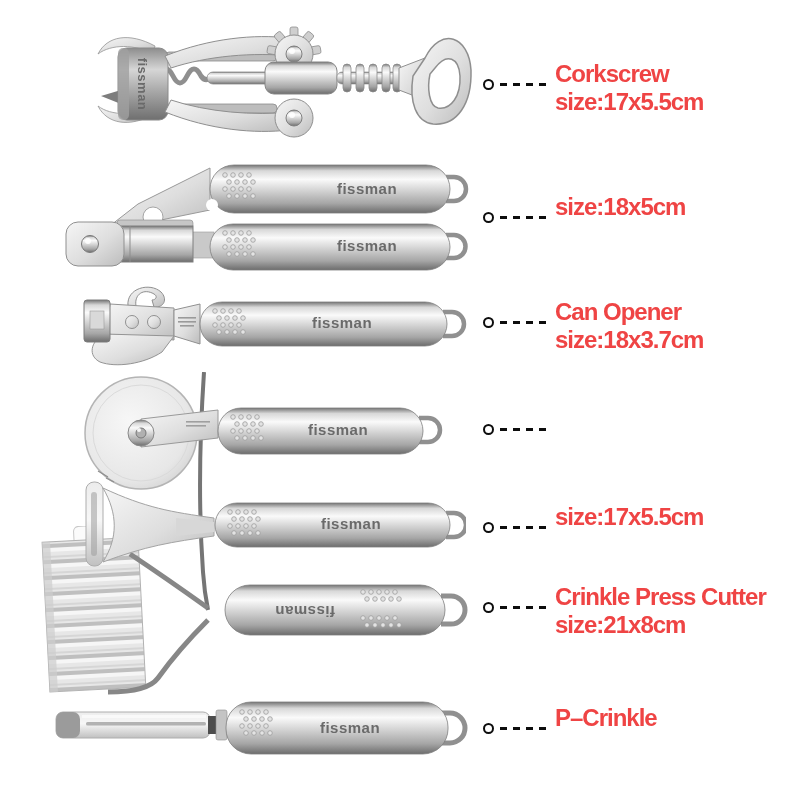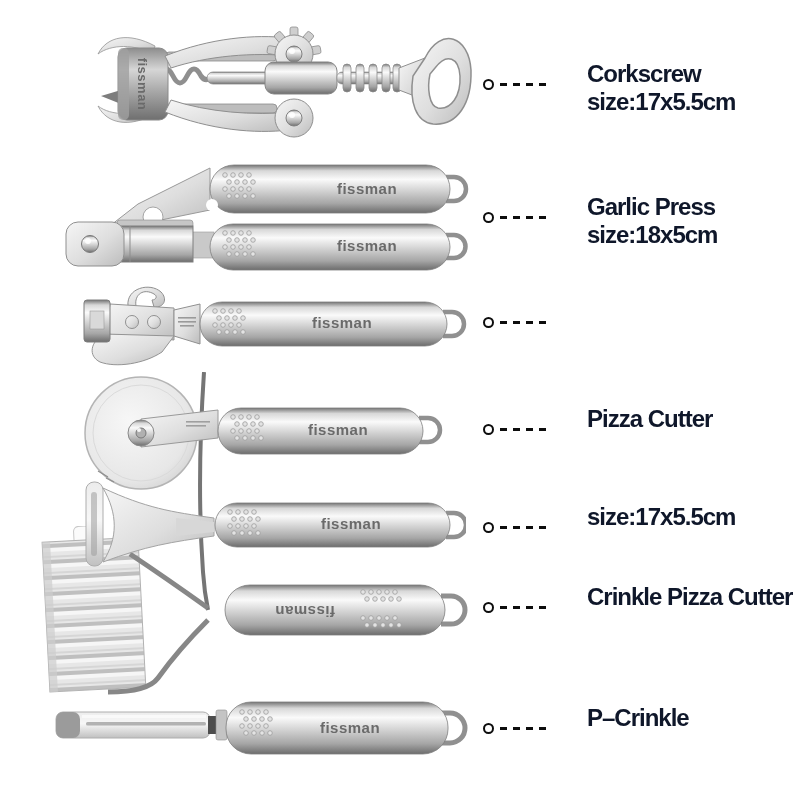--- a/index.html
+++ b/index.html
@@ -4,21 +4,21 @@
 <style>
   html,body{margin:0;padding:0;}
   body{width:800px;height:800px;background:#ffffff;font-family:"Liberation Sans",sans-serif;position:relative;overflow:hidden;}
   .stage{position:absolute;left:0;top:0;width:800px;height:800px;}
   .tool{position:absolute;}
   .callout{position:absolute;}
   .callout .dot{position:absolute;left:0;top:0;width:11px;height:11px;border:2.5px solid #0d0d0d;border-radius:50%;box-sizing:border-box;background:#fff;}
   .callout .dash{position:absolute;left:17px;top:4px;width:52px;height:2.6px;
     background:repeating-linear-gradient(90deg,#0d0d0d 0 7px,transparent 7px 13px);}
   .callout .text{position:absolute;left:72px;top:-19px;font-weight:bold;font-size:24px;
-    line-height:28px;letter-spacing:-1px;white-space:nowrap;color:#0f172a;margin-left:32px;}
+    line-height:28px;letter-spacing:-1px;white-space:nowrap;color:#ef4444;}
   svg{display:block;overflow:hidden;}
   text.logo{font-family:"Liberation Sans",sans-serif;font-weight:bold;fill:#6a6a6a;letter-spacing:.5px;}
 </style>
 </head>
 <body>
 
 <div class="stage">
 
   <svg width="0" height="0" style="position:absolute" aria-hidden="true">
     <defs>
@@ -342,49 +342,50 @@
     <span class="dash"></span>
     <div class="text">
         <div>Corkscrew</div>
       <div>size:17x5.5cm</div>
       </div>
   </div>
   <div class="callout" style="left:483px;top:212px">
     <span class="dot"></span>
     <span class="dash"></span>
     <div class="text">
-        <div>Garlic Press</div>
       <div>size:18x5cm</div>
       </div>
   </div>
   <div class="callout" style="left:483px;top:317px">
     <span class="dot"></span>
     <span class="dash"></span>
     <div class="text">
+        <div>Can Opener</div>
+      <div>size:18x3.7cm</div>
       </div>
   </div>
   <div class="callout" style="left:483px;top:424px">
     <span class="dot"></span>
     <span class="dash"></span>
     <div class="text">
-        <div>Pizza Cutter</div>
       </div>
   </div>
   <div class="callout" style="left:483px;top:522px">
     <span class="dot"></span>
     <span class="dash"></span>
     <div class="text">
       <div>size:17x5.5cm</div>
       </div>
   </div>
   <div class="callout" style="left:483px;top:602px">
     <span class="dot"></span>
     <span class="dash"></span>
     <div class="text">
-        <div>Crinkle Pizza Cutter</div>
+        <div>Crinkle Press Cutter</div>
+      <div>size:21x8cm</div>
       </div>
   </div>
   <div class="callout" style="left:483px;top:723px">
     <span class="dot"></span>
     <span class="dash"></span>
     <div class="text">
         <div>P–Crinkle</div>
       </div>
   </div>
 </div>

